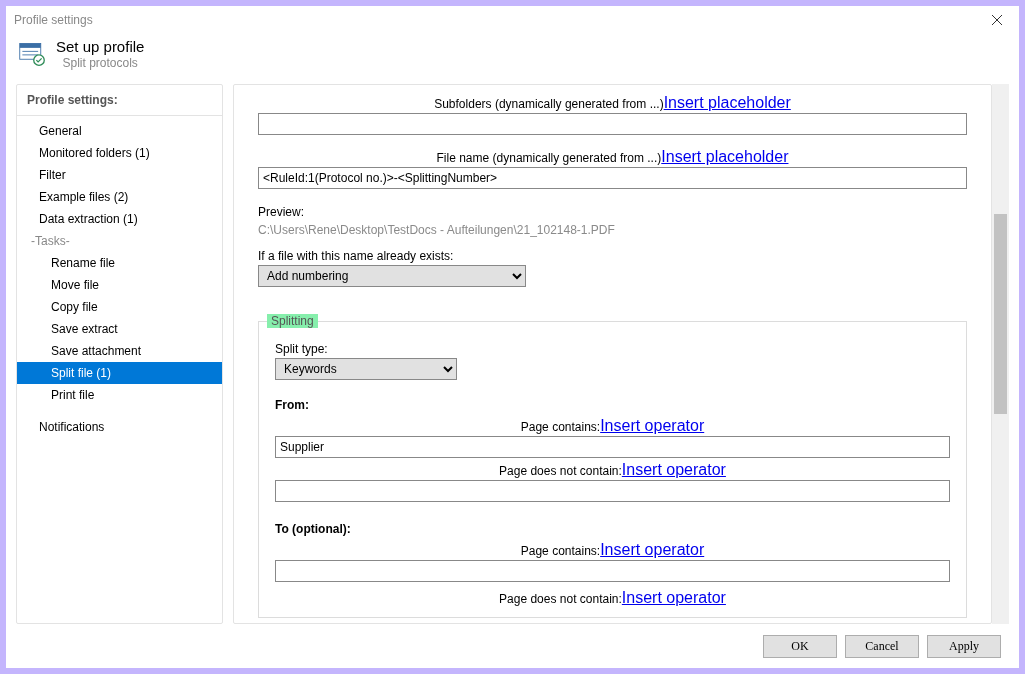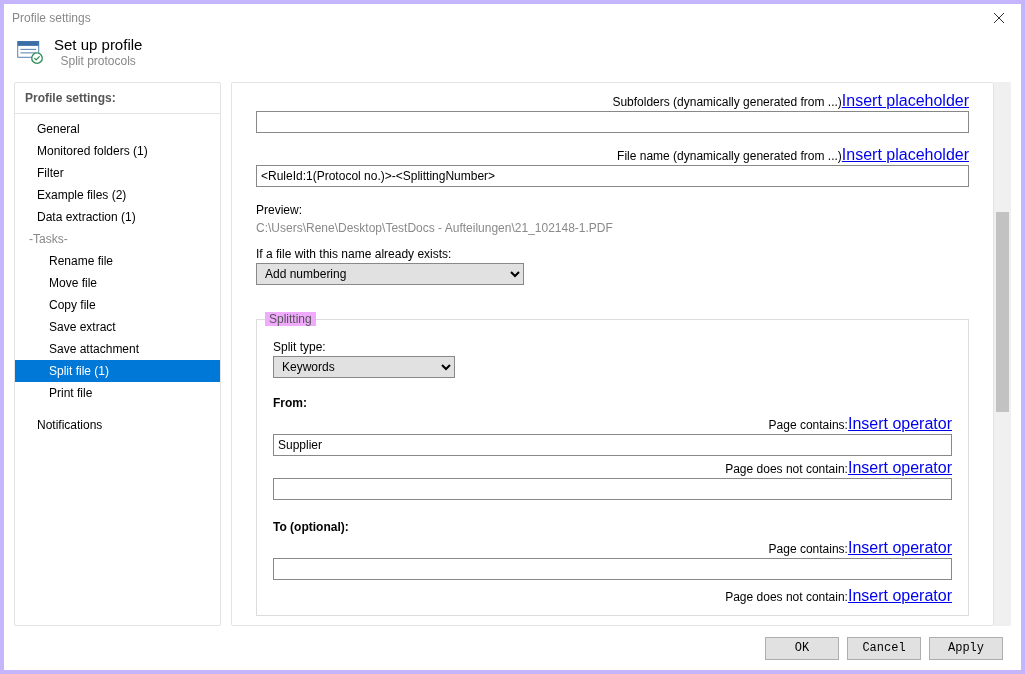--- a/index.html
+++ b/index.html
@@ -9,21 +9,21 @@
     height: 674px;
     font-family: "Segoe UI", Tahoma, sans-serif;
     font-size: 12px;
     color: #000;
     background: #fff;
     overflow: hidden;
   }
   .window {
     width: 1025px;
     height: 674px;
-    border: 4px solid #c4b5fd;
+    border: 6px solid #c4b5fd;
     box-sizing: border-box;
     display: flex;
     flex-direction: column;
     background: #fff;
   }
   
   .titlebar {
     height: 28px;
     display: flex;
     align-items: center;
@@ -132,21 +132,21 @@
   .scroll-thumb {
     position:absolute;
     left:2px; right:2px;
     top: 130px;
     height: 200px;
     background: #c2c2c2;
   }
   .field-row {
     display: flex;
     align-items: baseline;
-    justify-content: flex-end;
+    justify-content: center;
   }
   .label {
     padding: 6px 0 2px 0;
   }
   .label.bold { font-weight: bold; }
   .link {
     color: #0000ee;
     text-decoration: underline;
     cursor: pointer;
     font-size: 16px;
@@ -178,39 +178,39 @@
   .groupbox {
     border: 1px solid #dcdcdc;
     margin-top: 34px;
     padding: 14px 16px 10px 16px;
     position: relative;
   }
   .groupbox-legend {
     position: absolute;
     top: -8px;
     left: 8px;
-    background: #f0abfc;
+    background: #86efac;
     padding: 0 4px;
     color: #555;
   }
   
   .footer {
     height: 44px;
     display: flex;
     align-items: center;
     justify-content: flex-end;
     gap: 8px;
     padding: 0 18px;
   }
   button.dlg {
     min-width: 74px;
     height: 23px;
     background: #e1e1e1;
     border: 1px solid #adadad;
-    font-family: Liberation Mono, monospace;
+    font-family: Liberation Serif, serif;
     font-size: 12px;
     cursor: pointer;
   }
   .spacer-top { height: 6px; }
 </style>
 </head>
 <body>
 
 <div class="window">
 

